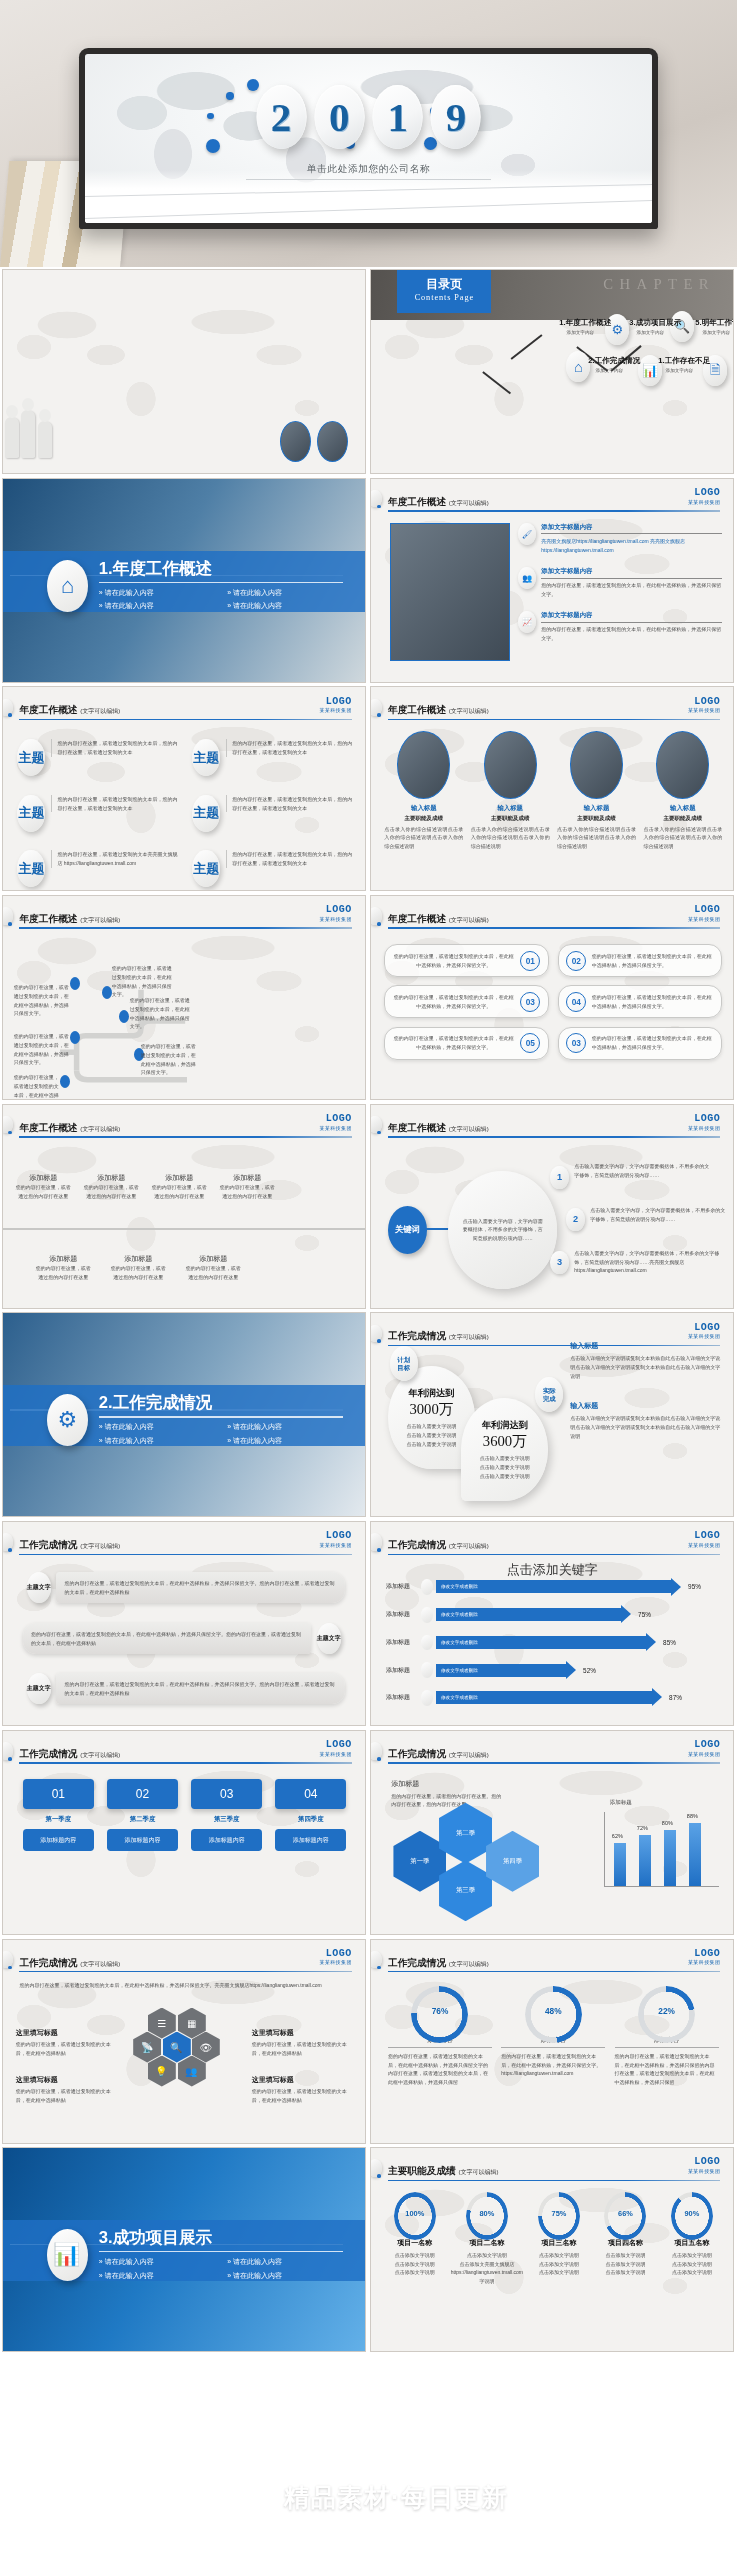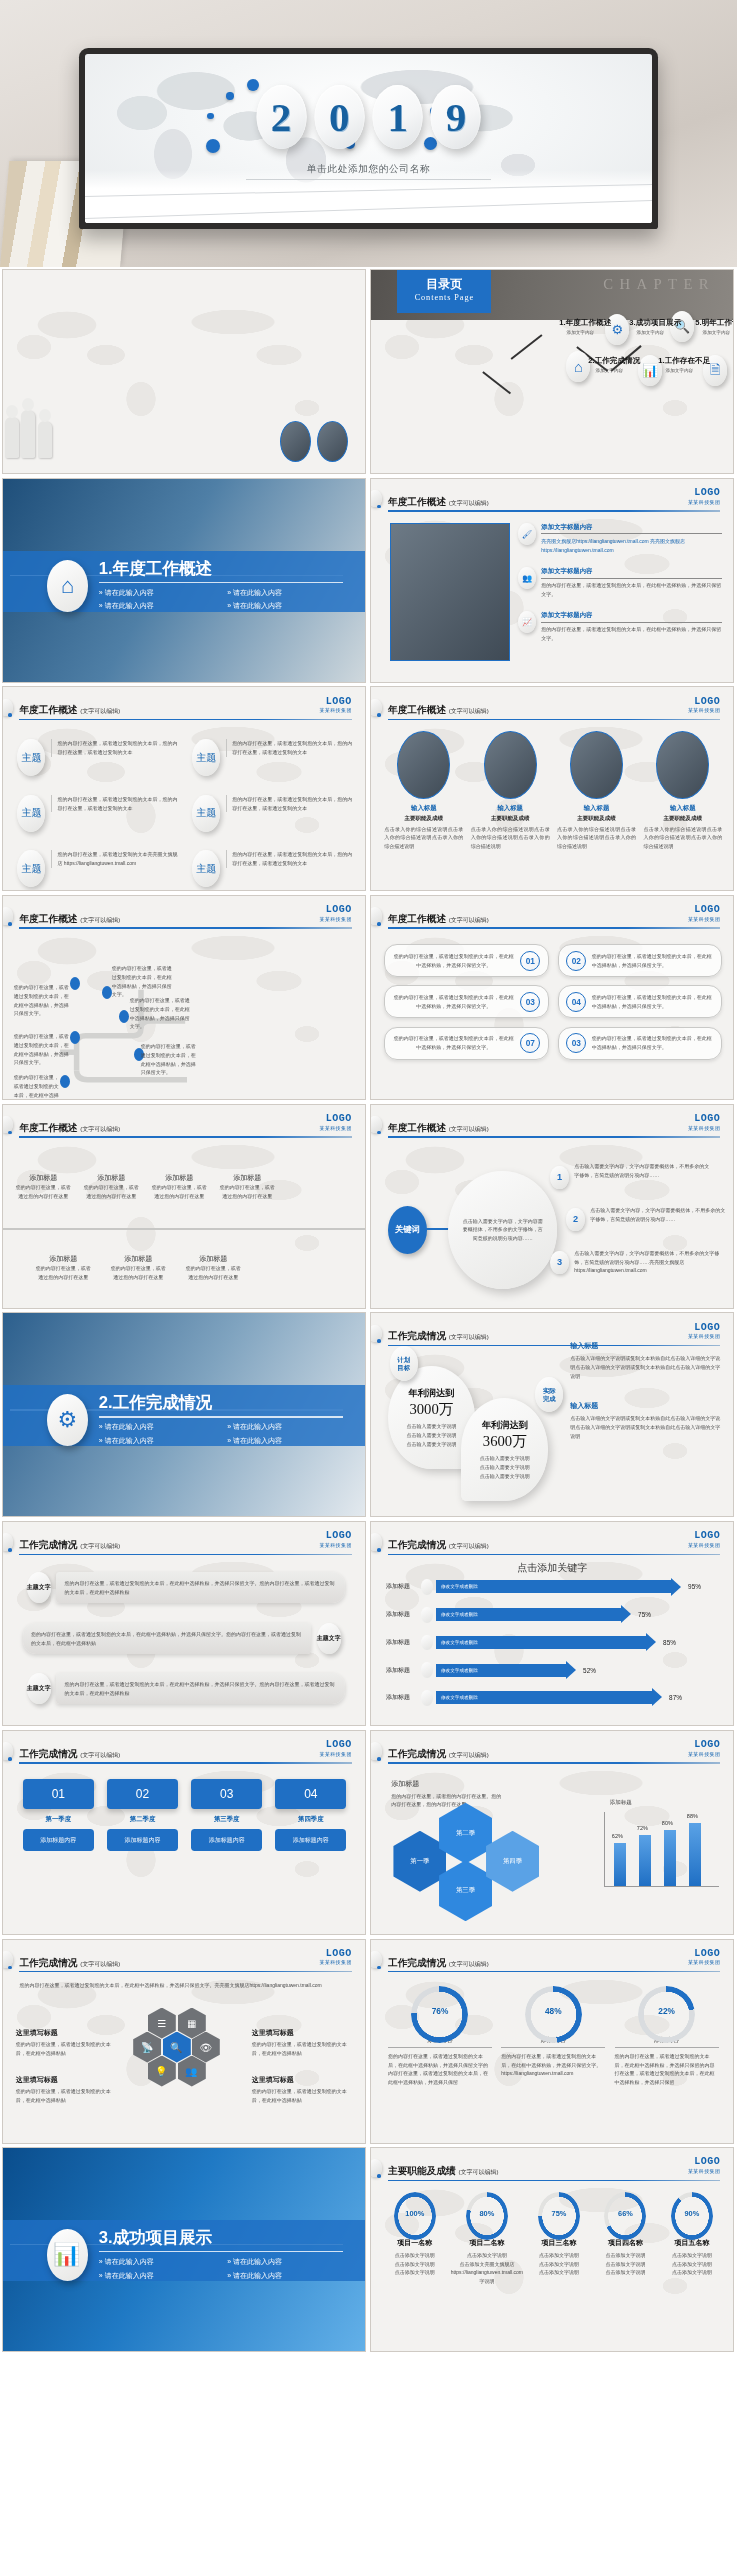--- a/index.html
+++ b/index.html
@@ -171,21 +171,21 @@
   .cover .bullets span { font-size:7px; color:#fff; }
   .cover .bullets span::before{ content:"\00BB  "; color:#fff; }
 
   
   .icon-oval { width:17.5px;height:22px;border-radius:50%;background:linear-gradient(150deg,#fff,#e3e3e1);
     box-shadow:0.9px 1.8px 3.7px rgba(0,0,0,.2); display:flex;align-items:center;justify-content:center;
     color:#1f6fc4; font-size:8.3px; flex:none; }
   .ttl-blue { font-size:6.4px; font-weight:700; color:#1263b0; border-bottom:0.9px solid #8a8a8a; padding-bottom:1.8px;}
   .zt-oval { width:28px;height:37px;border-radius:50%;
     background:linear-gradient(150deg,#fff,#e4e4e2); box-shadow:1.8px 2.8px 5.5px rgba(0,0,0,.2);
-    display:flex;align-items:center;justify-content:center; font-size:10px;font-weight:400;color:#1263b0; flex:none;}
+    display:flex;align-items:center;justify-content:center; font-size:13px;font-weight:700;color:#1263b0; flex:none;}
   .pill { border:0.9px solid #c9c9c7; border-radius:13px; background:rgba(255,255,255,.75);
     box-shadow:0 1.8px 3.7px rgba(0,0,0,.1); display:flex; align-items:center; gap:5.5px; padding:5.5px 7.4px; }
   .numcirc { width:20px;height:20px;border-radius:50%; border:1.3px solid #1f6fc4; color:#1f6fc4;
     display:flex;align-items:center;justify-content:center;font-size:8.3px;font-weight:700; flex:none;
     background:linear-gradient(150deg,#fff,#eef2f6); }
   .month { border-radius:50%; background:#1f6fc4; color:#fff; display:flex;align-items:center;justify-content:center;
     font-size:6.4px; box-shadow:1.8px 2.8px 4.6px rgba(0,0,0,.25);}
   .hex { width:28px;height:31px; background:#6f7276; clip-path:polygon(50% 0,100% 25%,100% 75%,50% 100%,0 75%,0 25%);
     display:flex;align-items:center;justify-content:center;color:#fff;font-size:10px;}
   .hex.b { background:#1f6fc4; }
@@ -495,21 +495,21 @@
       <div class="pill">
         <div class="body-txt" style="flex:1;text-align:center">您的内容打在这里，或者通过复制您的文本后，在此框中选择粘贴，并选择只保留文字。</div>
         <div class="numcirc">03</div>
       </div>
       <div class="pill">
         <div class="numcirc">04</div>
         <div class="body-txt" style="flex:1">您的内容打在这里，或者通过复制您的文本后，在此框中选择粘贴，并选择只保留文字。</div>
       </div>
       <div class="pill">
         <div class="body-txt" style="flex:1;text-align:center">您的内容打在这里，或者通过复制您的文本后，在此框中选择粘贴，并选择只保留文字。</div>
-        <div class="numcirc">07</div>
+        <div class="numcirc">05</div>
       </div>
       <div class="pill">
         <div class="numcirc">03</div>
         <div class="body-txt" style="flex:1">您的内容打在这里，或者通过复制您的文本后，在此框中选择粘贴，并选择只保留文字。</div>
       </div>
     </div>
   </div>
 
   <div class="slide">
     <div class="bgmap"></div>
@@ -711,21 +711,21 @@
       <span class="ball"></span>
       <span class="dot"></span>
       <span class="t"><span>工作完成情况</span>
         <small>(文字可以编辑)</small></span>
       <div class="line"></div>
     </div>
     <div class="logo">
       <div class="l1">LOGO</div>
       <div class="l2">某某科技集团</div>
     </div>
-    <div style="position:absolute;left:0;right:0;top:39px;text-align:center;font-size:10px;color:#333">点击添加关键字</div>
+    <div style="position:absolute;left:0;right:0;top:39px;text-align:center;font-size:13px;color:#333">点击添加关键字</div>
 
     <div style="position:absolute;left:14.7px;top:57px;right:13px;display:flex;flex-direction:column;gap:12px">
       <div style="display:flex;align-items:center;gap:3.7px">
         <span style="font-size:6px;color:#222;width:31px">添加标题</span>
         <span style="width:12px;height:15.7px;border-radius:50%;background:linear-gradient(150deg,#fff,#e2e2e0);flex:none"></span>
         <div class="arrowbar" style="width:235px">
             <span>修改文字或者删除</span>
           </div>
         <span style="font-size:6.4px;color:#222;margin-left:13px">95%</span>
       </div>
@@ -1028,15 +1028,19 @@
         <div class="body-txt" style="text-align:center;margin-top:2.8px">点击添加文字说明</div>
         <div class="body-txt" style="text-align:center">点击添加文字说明</div>
         <div class="body-txt" style="text-align:center">点击添加文字说明</div>
       </div>
     </div>
   </div>
 
 </div>
 
 <div class="wm">
+  <div class="box">
+    <div class="sq">众图网</div>
+    <div class="tx">精品素材·每日更新</div>
+  </div>
   <div class="code">作品编号:1502299</div>
 </div>
 
 
 </body></html>

